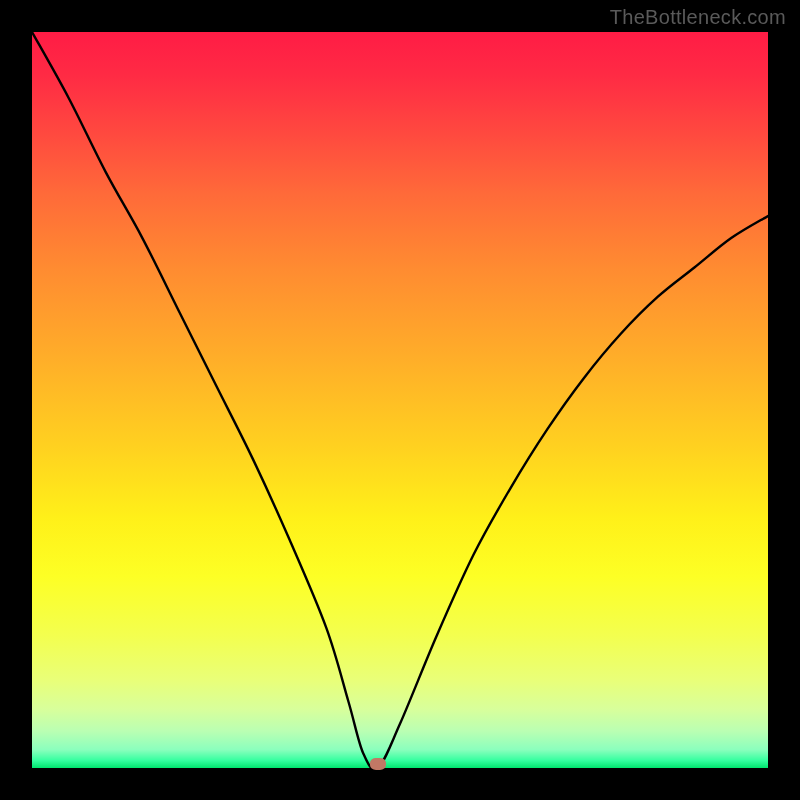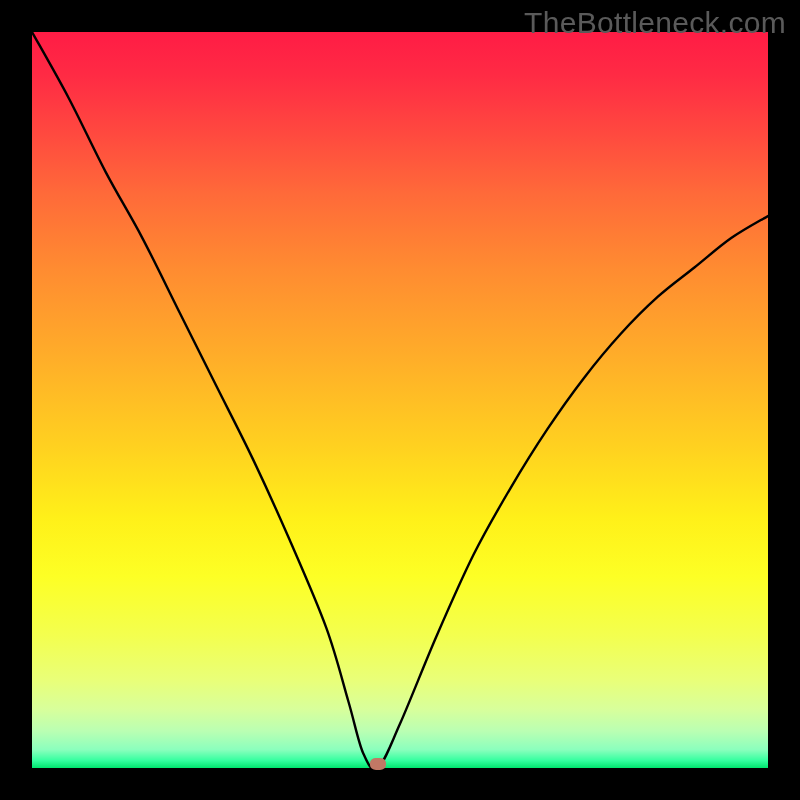--- a/index.html
+++ b/index.html
@@ -4,21 +4,21 @@
 <style>
   * { margin: 0; padding: 0; box-sizing: border-box; }
   html, body { width: 800px; height: 800px; overflow: hidden; }
   body { background: #000; position: relative; font-family: Arial, sans-serif; }
   
   .watermark {
     position: absolute;
     top: 6px;
     right: 14px;
     color: #5a5a5a;
-    font-size: 30px;
+    font-size: 20px;
     font-weight: 500;
     letter-spacing: 0.3px;
     z-index: 10;
   }
   
   .frame {
     position: absolute;
     top: 32px;
     left: 32px;
     width: 736px;

